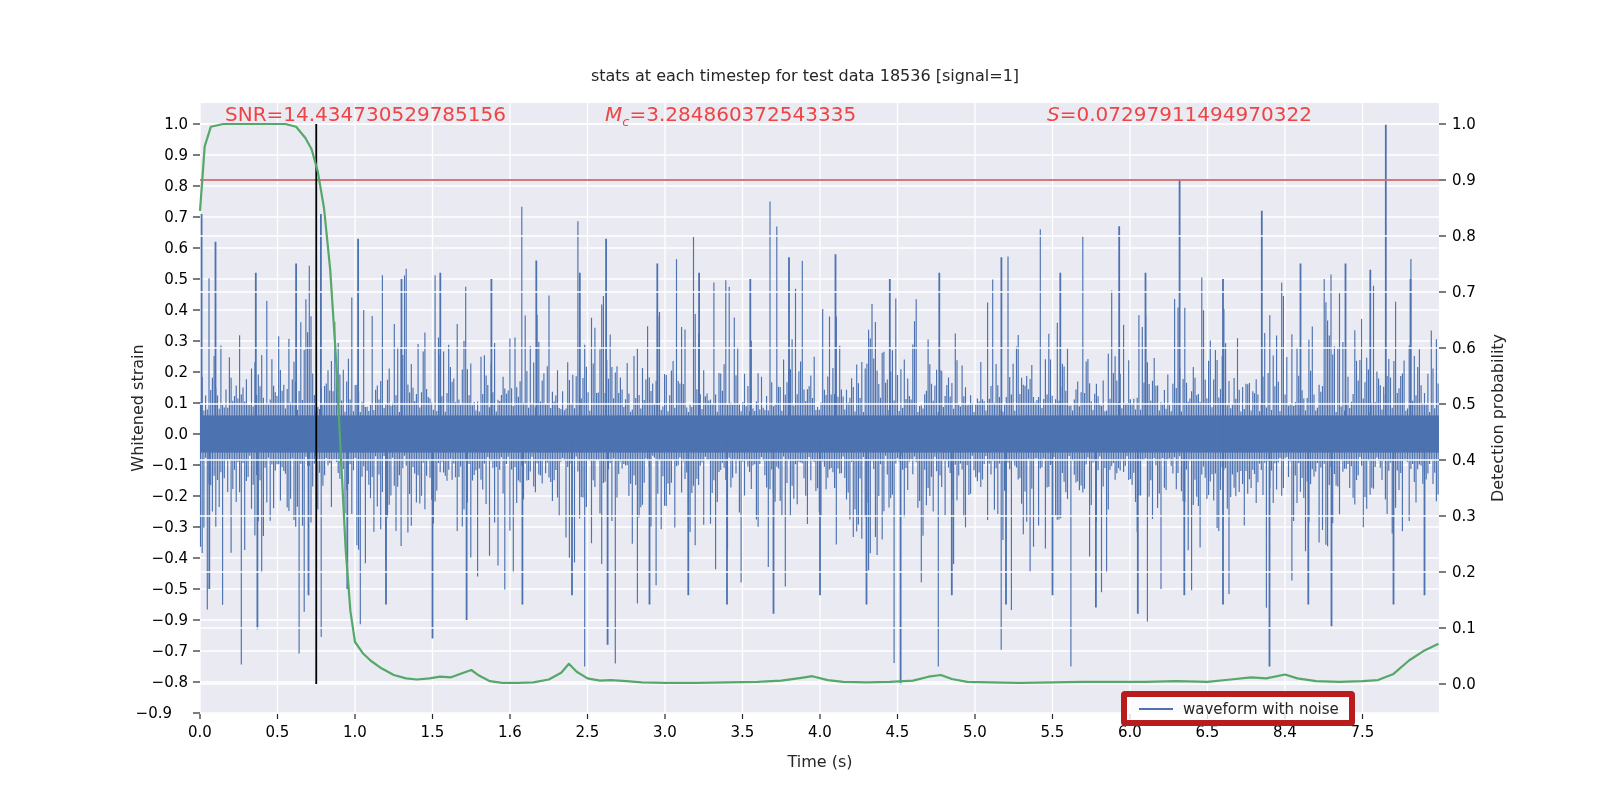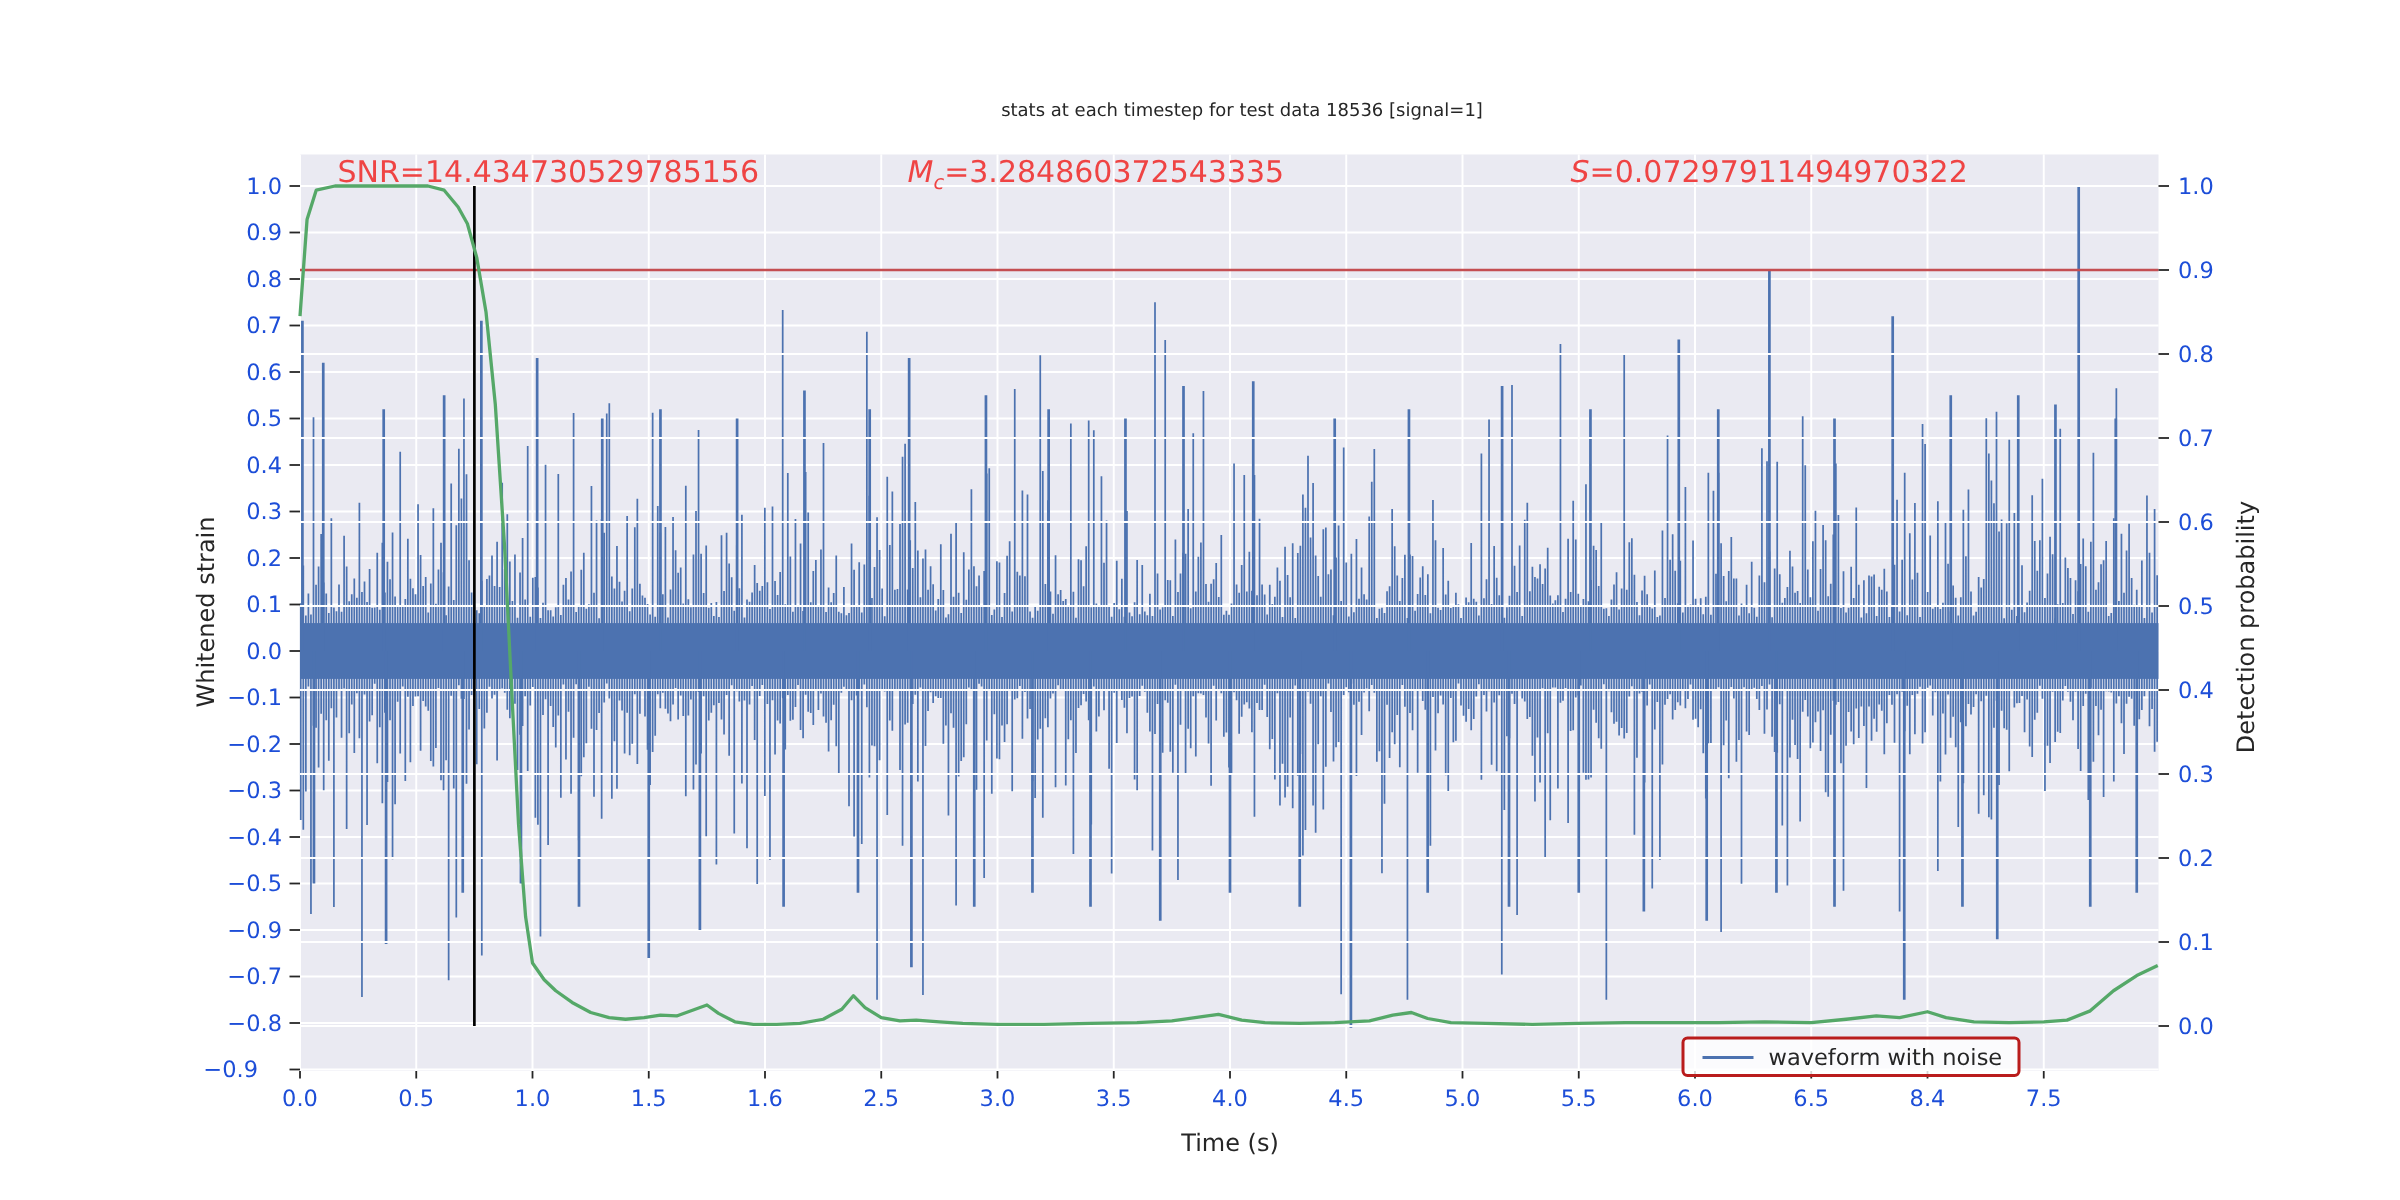--- a/index.html
+++ b/index.html
@@ -1,31 +1,31 @@
 <!DOCTYPE html>
 <html><head>
 <meta charset="utf-8">
 <style>
   html,body{margin:0;padding:0;}
   body{width:1600px;height:800px;background:#ffffff;position:relative;overflow:hidden;
        font-family:"DejaVu Sans", sans-serif;color:#262626;}
   #stage{position:absolute;left:0;top:0;width:1600px;height:800px;}
   svg{position:absolute;left:0;top:0;}
   .overlay{position:absolute;left:0;top:0;width:1600px;height:800px;pointer-events:none;}
-  .ticklabel{position:absolute;font-size:15px;line-height:20px;color:#1d4ed8;white-space:nowrap;}
-  .title{position:absolute;left:208px;top:66px;width:1240px;text-align:center;font-size:12px;color:#262626;}
+  .ticklabel{position:absolute;font-size:15px;line-height:20px;color:#000000;white-space:nowrap;}
+  .title{position:absolute;left:185px;top:66px;width:1240px;text-align:center;font-size:16px;color:#262626;}
   .annot{position:absolute;top:102px;font-size:20px;color:#ef4444;white-space:nowrap;}
   .annot .it{font-style:italic;}
   .annot sub{font-size:13px;font-style:italic;}
   .axis-label{position:absolute;font-size:16px;color:#262626;white-space:nowrap;}
   .ylab-left{left:137px;top:408px;transform:translate(-50%,-50%) rotate(-90deg);}
   .ylab-right{left:1497px;top:418px;transform:translate(-50%,-50%) rotate(-90deg);}
   .xlab{left:200px;top:752px;width:1240px;text-align:center;}
   .legend{position:absolute;left:1121px;top:691px;height:23px;background:rgba(255,255,255,0.8);
-          border:2px solid #b91c1c;border-radius:4px;display:flex;align-items:center;
+          border:6px solid #b91c1c;border-radius:4px;display:flex;align-items:center;
           padding:0 10px 0 12px;}
   .legend .sample{width:34px;height:0;border-top:2px solid #4c72b0;margin-right:10px;}
   .legend .lbl{font-size:15px;color:#262626;}
 </style>
 </head>
 <body>
 
 <div id="stage">
   <svg id="chart-svg" width="1600" height="800" viewBox="0 0 1600 800">
       <rect x="200" y="103" width="1239" height="611" fill="#eaeaf2"></rect>

